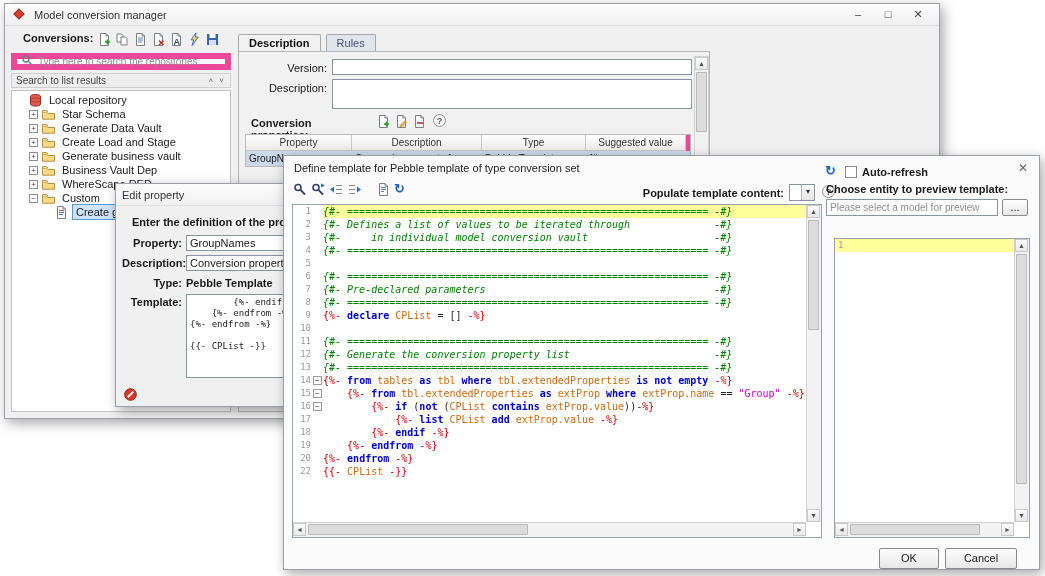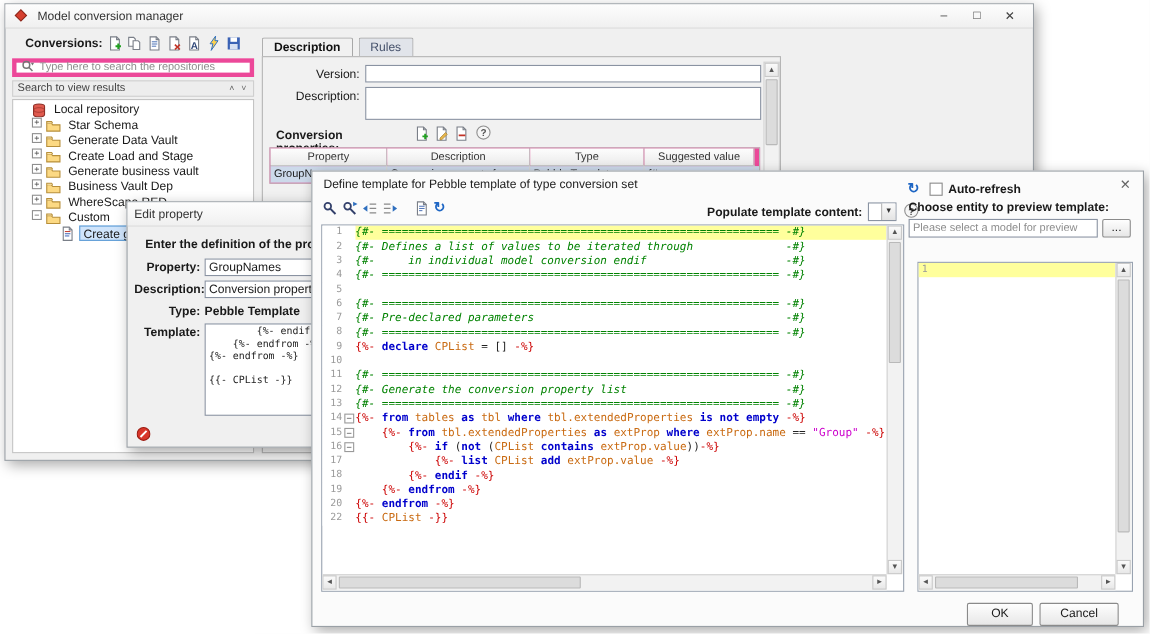--- a/index.html
+++ b/index.html
@@ -11,26 +11,26 @@
 .winctl{margin-left:auto;display:flex}
 .wbtn{width:30px;text-align:center;font-size:11px;color:#444;cursor:default}
 .icn{display:inline-block;width:16px;height:15px;vertical-align:middle;margin:0 1px;line-height:15px}
 .refresh-glyph{color:#1e66c4;font-weight:bold;font-size:13px;line-height:14px}
 .blbl{font-weight:bold}
 .input{position:absolute;background:#fff;border:1px solid #8a93a2}
 .help{display:inline-block;width:13px;height:13px;border:1px solid #8f8f8f;border-radius:50%;background:#f6f6f6;color:#555;font-size:9px;font-weight:bold;text-align:center;line-height:12px;vertical-align:middle}
 .btn{position:absolute;font-size:11px;border:1px solid #8a8a8a;border-radius:2px;background:linear-gradient(#fefefe,#e7e7e7);text-align:center;line-height:19px;height:21px}
 
 #convrow{position:absolute;left:18px;top:28px;width:224px;height:18px;white-space:nowrap}
-#searchbox{position:absolute;left:6px;top:49px;width:220px;height:17px;background:#fff;border:4px solid #ec4899;display:flex;align-items:center;padding:0 3px;gap:3px}
+#searchbox{position:absolute;left:6px;top:49px;width:220px;height:17px;background:#fff;border:6px solid #ec4899;display:flex;align-items:center;padding:0 3px;gap:3px}
 #searchbox .ph{color:#8d8d8d;font-size:10px;overflow:hidden;white-space:nowrap}
 #resultsbar{position:absolute;left:6px;top:69px;width:220px;height:15px;background:#ededed;border:1px solid #cfcfcf;font-size:10px;color:#444;display:flex;align-items:center;padding:0 4px}
 #resultsbar .updown{margin-left:auto;color:#666;font-size:8px;letter-spacing:2px}
 #repo-tree{position:absolute;left:6px;top:86px;width:220px;height:322px;background:#fff;border:1px solid #c4c4c4;overflow:hidden;padding-top:2px}
-.titem{height:14px;line-height:14px;display:flex;white-space:nowrap;font-size:11px}
+.titem{height:14px;line-height:14px;display:flex;align-items:center;white-space:nowrap;font-size:11px}
 .texp{width:9px;height:9px;border:1px solid #8f8f8f;background:#fff;font-size:8px;line-height:7px;text-align:center;color:#444;margin-right:3px;flex:0 0 9px}
 .texp.none{border:none;background:transparent}
 .ticn{width:15px;height:14px;margin-right:3px;flex:0 0 15px}
 .tlabel{padding:0 3px}
 .tlabel.sel{background:#cfe4fb;border:1px solid #5b9bd5}
 
 #tabs{position:absolute;left:233px;top:30px;height:18px}
 .tab{display:inline-block;padding:2px 10px 2px;font-size:11px;border:1px solid #a8a8a8;border-bottom:none;background:#e1e4ea;color:#44506a;margin-right:2px;border-radius:2px 2px 0 0}
 .tab.active{background:#f1f1f1;color:#111;font-weight:bold}
 #rp-box{position:absolute;left:233px;top:47px;width:472px;height:361px;border:1px solid #b5b5b5;background:#f1f1f1}
@@ -133,21 +133,21 @@
   <div id="searchbox">
     <span class="icn" style="width:13px"><svg width="13" height="13">
           <circle cx="5" cy="5" r="3" fill="none" stroke="#777" stroke-width="1.4"></circle>
           <path d="M7.2 7.2L10.5 10.5" stroke="#777" stroke-width="1.4"></path>
           <path d="M9 3l3 0-1.5 2.5z" fill="#777"></path>
         </svg></span>
     <span class="ph">Type here to search the repositories</span>
   </div>
 
   <div id="resultsbar">
-    <span>Search to view results</span>
+    <span>Search to list results</span>
     <span class="updown"><span>˄</span> <span>˅</span></span>
   </div>
 
   <div id="repo-tree">
       <div class="titem" style="padding-left: 4px;">
         <span class="texp none"></span>
         <span class="ticn"><svg width="15" height="15" viewBox="0 0 15 15">
             <ellipse cx="7.5" cy="3.6" rx="5" ry="2.1" fill="#e05a4e" stroke="#8f2f27"></ellipse>
             <path d="M2.5 3.6v7.4c0 1.2 2.2 2.1 5 2.1s5-.9 5-2.1V3.6" fill="#e05a4e" stroke="#8f2f27"></path>
             <ellipse cx="7.5" cy="7" rx="5" ry="2.1" fill="none" stroke="#8f2f27" stroke-width="0.6"></ellipse>
@@ -335,21 +335,21 @@
         <div class="cl">
           <span class="g">1</span>
           <span class="code hl"><span class="cm">{#- ============================================================ -#}</span></span>
         </div>
         <div class="cl">
           <span class="g">2</span>
           <span class="code"><span class="cm">{#- Defines a list of values to be iterated through              -#}</span></span>
         </div>
         <div class="cl">
           <span class="g">3</span>
-          <span class="code"><span class="cm">{#-     in individual model conversion endif                     -#}</span></span>
+          <span class="code"><span class="cm">{#-     in individual model conversion vault                     -#}</span></span>
         </div>
         <div class="cl">
           <span class="g">4</span>
           <span class="code"><span class="cm">{#- ============================================================ -#}</span></span>
         </div>
         <div class="cl">
           <span class="g">5</span>
           <span class="code"></span>
         </div>
         <div class="cl">

